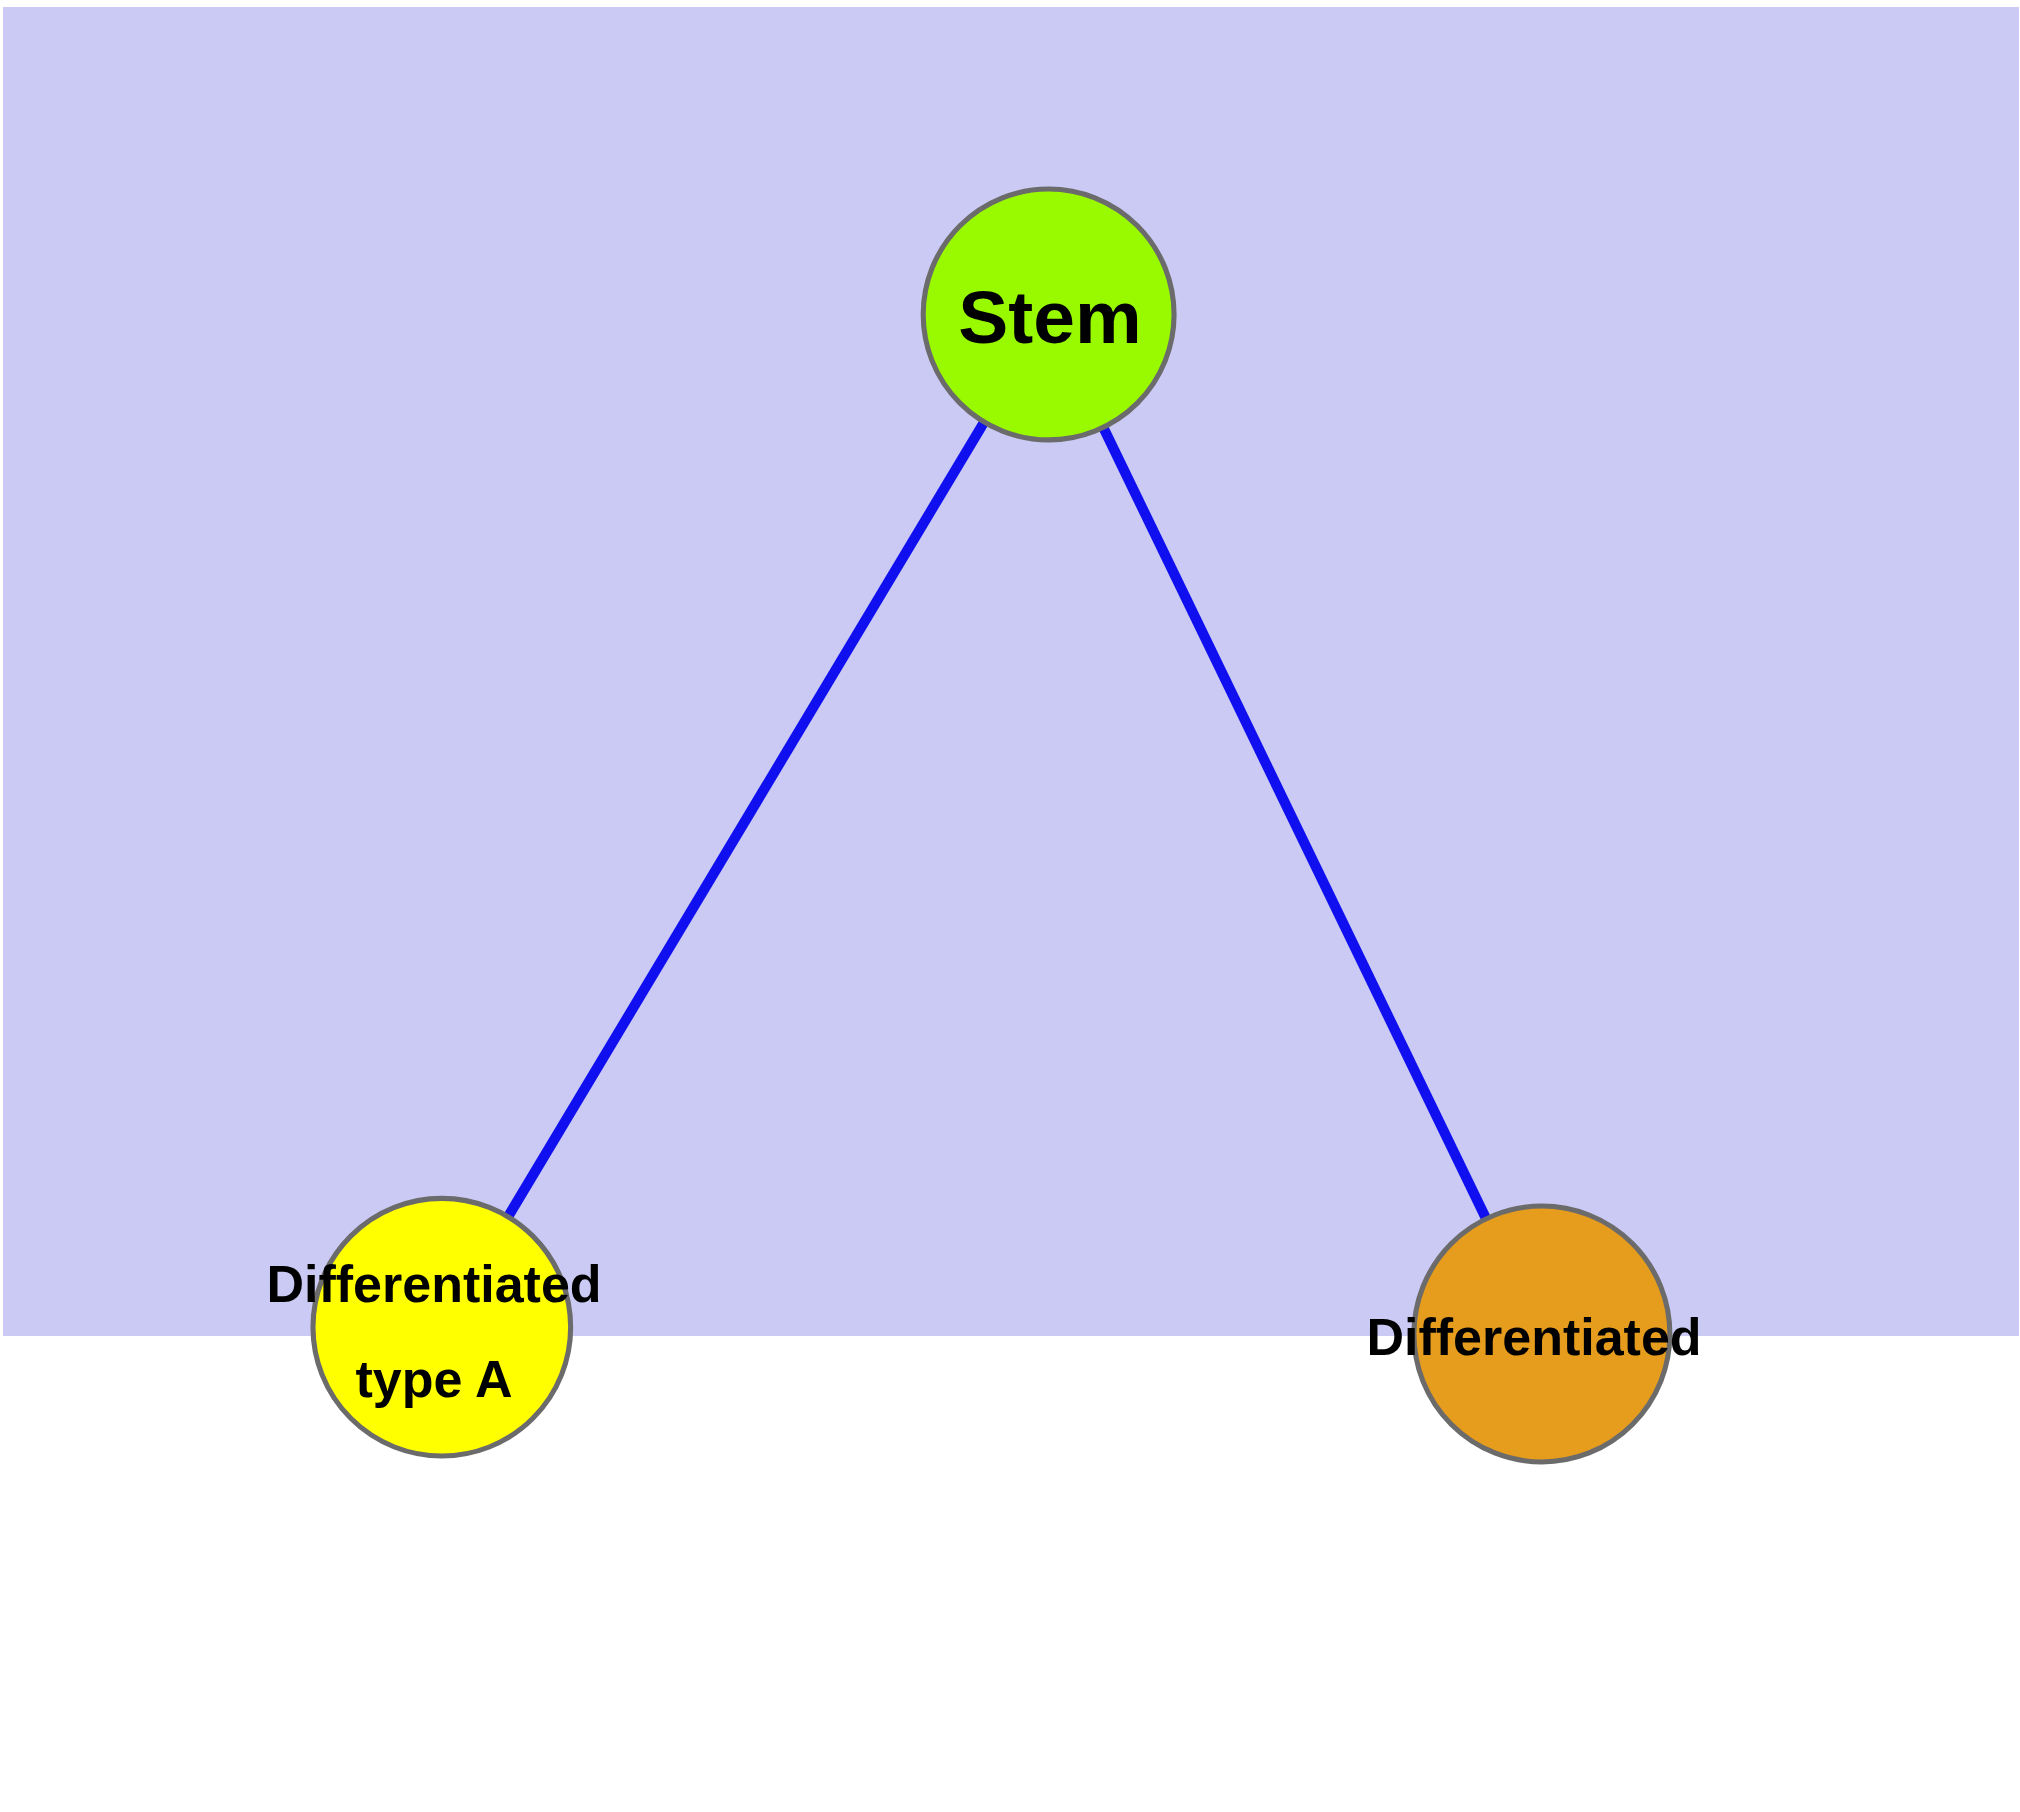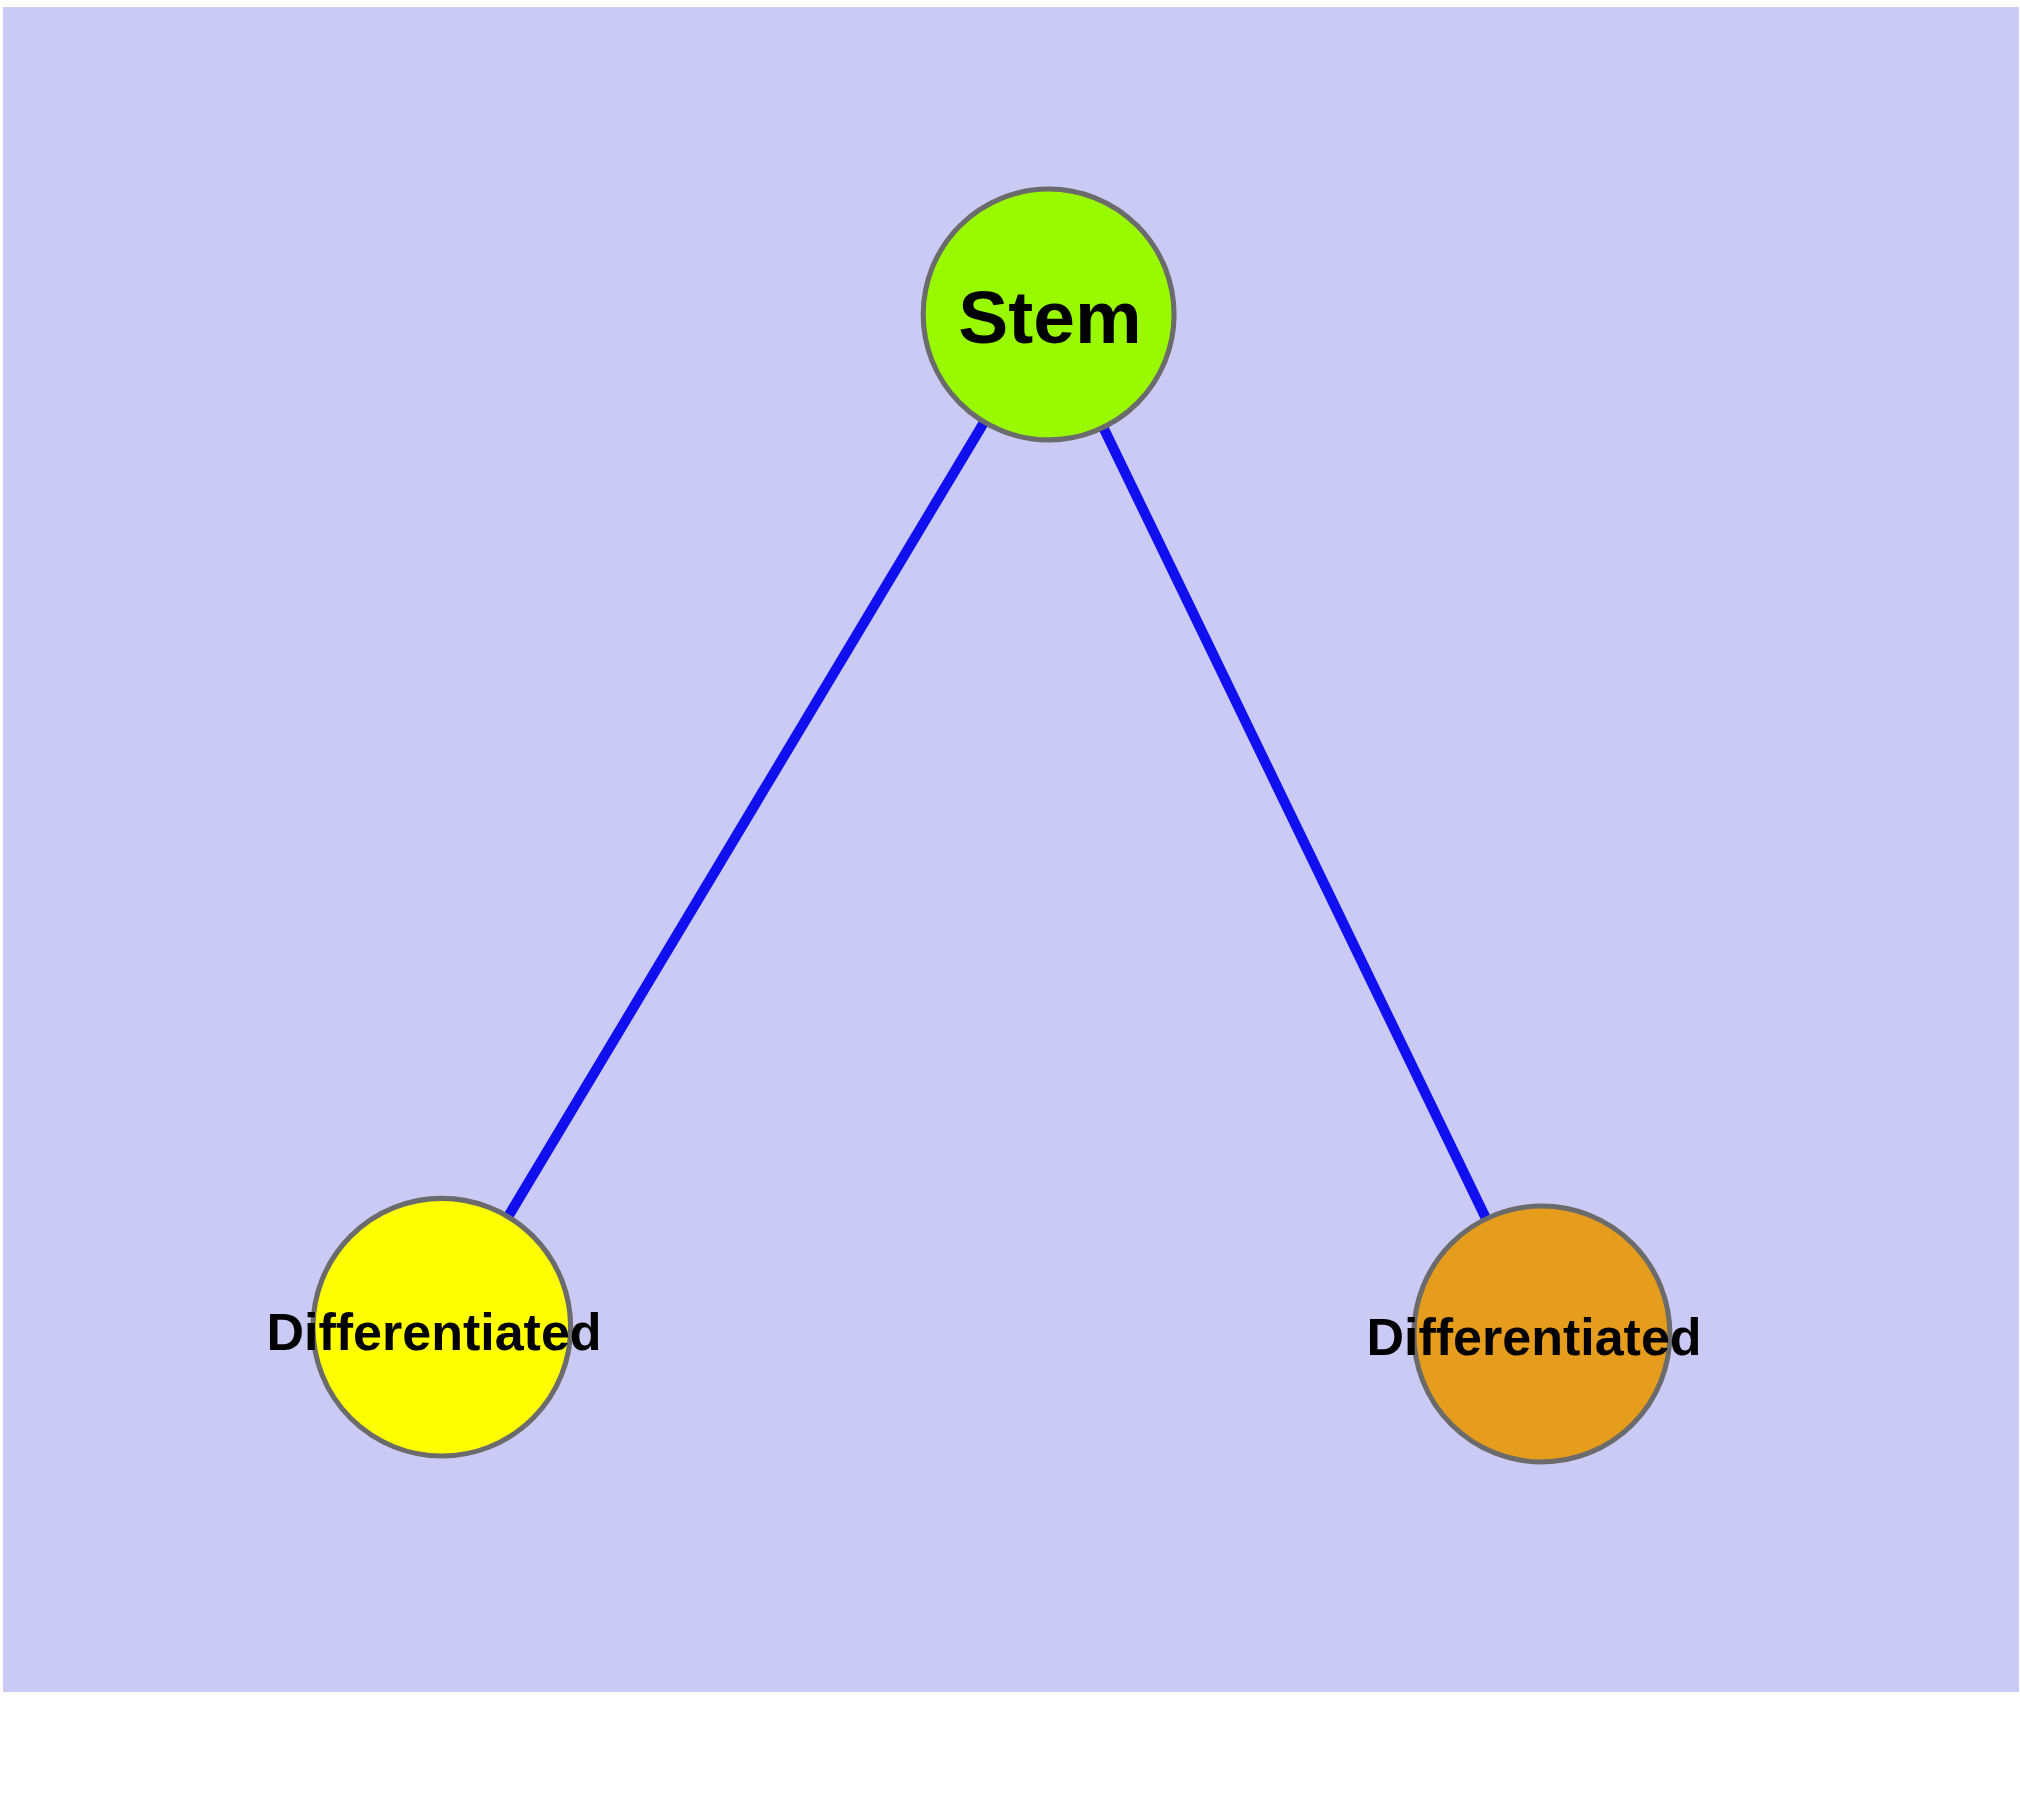--- a/index.html
+++ b/index.html
@@ -7,21 +7,21 @@
     padding: 0;
     width: 2021px;
     height: 1812px;
     background: #ffffff;
     font-family: "Liberation Sans", sans-serif;
     overflow: hidden;
   }
   .stage {
     position: relative;
     width: 2021px;
-    height: 1692px;
+    height: 1336px;
   }
   
   .plot-area {
     position: absolute;
     left: 2.5px;
     top: 6.8px;
     right: 2.5px;
     bottom: 0;
   }
   svg.graph-layer {
@@ -66,20 +66,21 @@
     <circle cx="521" cy="1566" r="152" stroke-width="6" stroke="#6B6B6B" fill="#FFFF00"></circle>
     <circle cx="1819" cy="1574" r="151" stroke-width="6" stroke="#6B6B6B" fill="#E69C1C"></circle>
   </svg>
 
   <div class="node-label stem" style="left:1050px; top:317px;">
     <span>Stem</span>
   </div>
 
   <div class="node-label" style="left:434px; top:1332px;">
     <span>Differentiated</span>
+    <span>type A</span>
   </div>
 
   <div class="node-label" style="left:1534px; top:1337px;">
     <span>Differentiated</span>
   </div>
 
 </div>
 
 
 </body></html>

